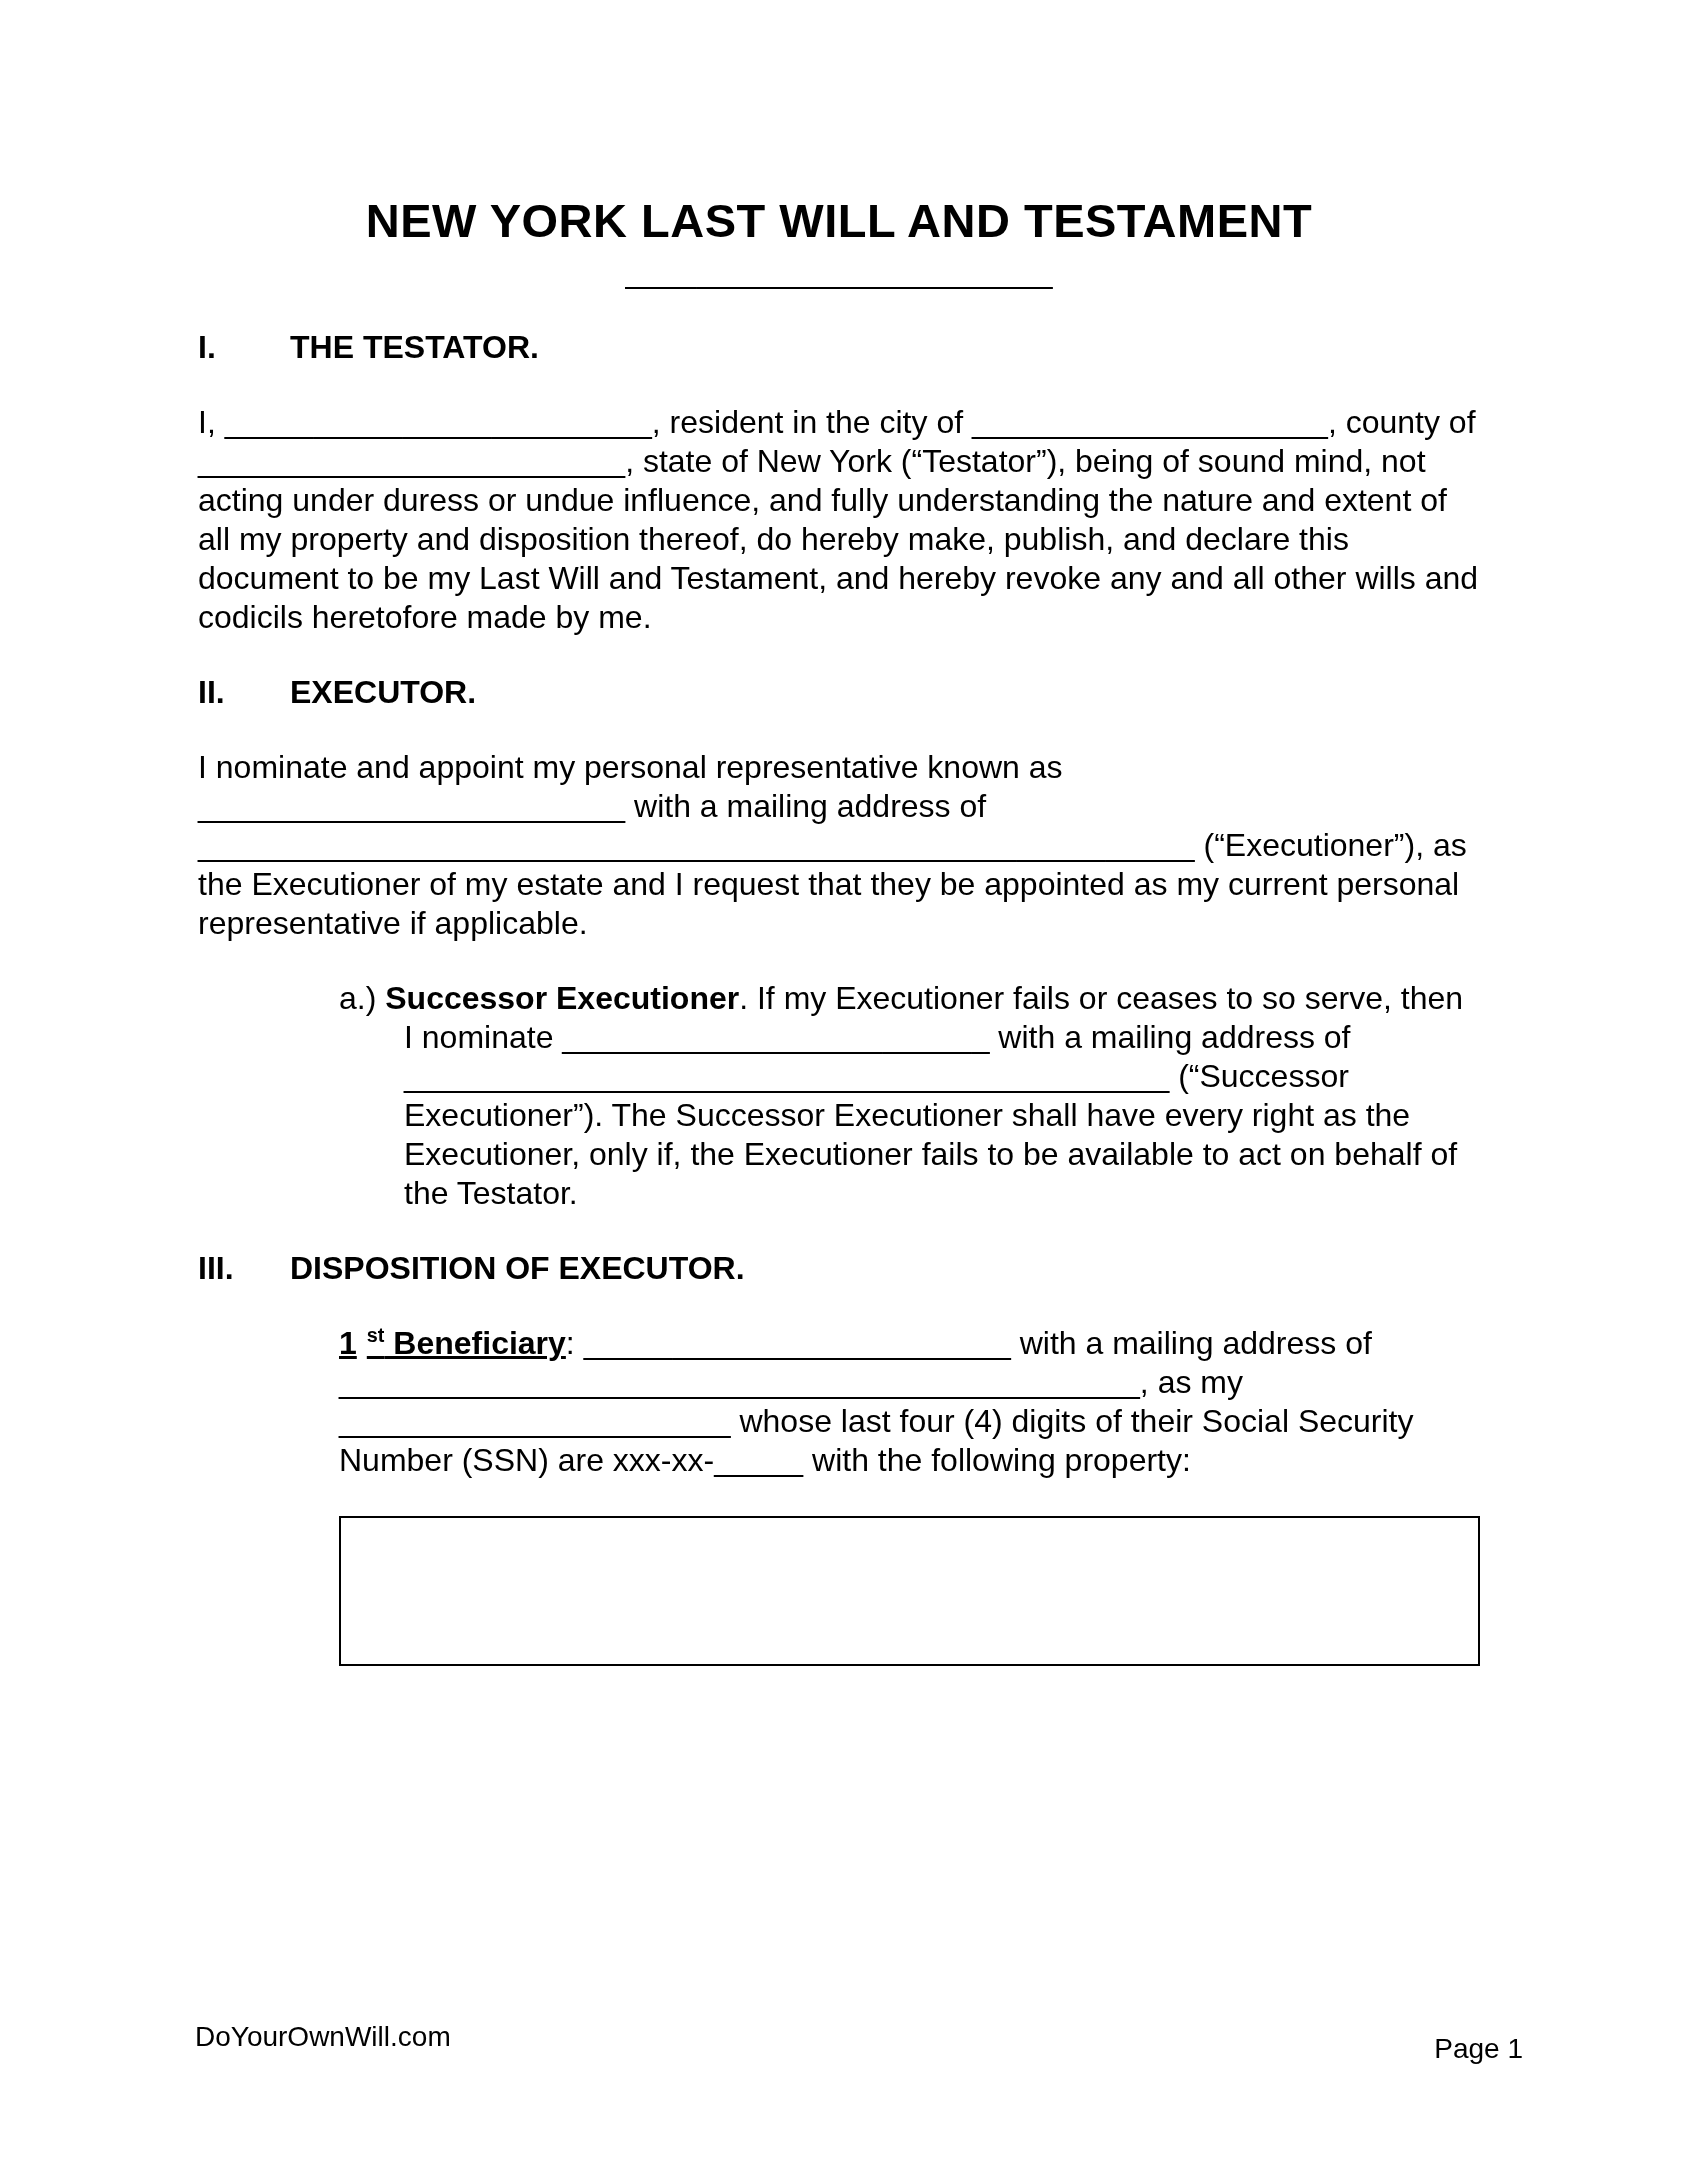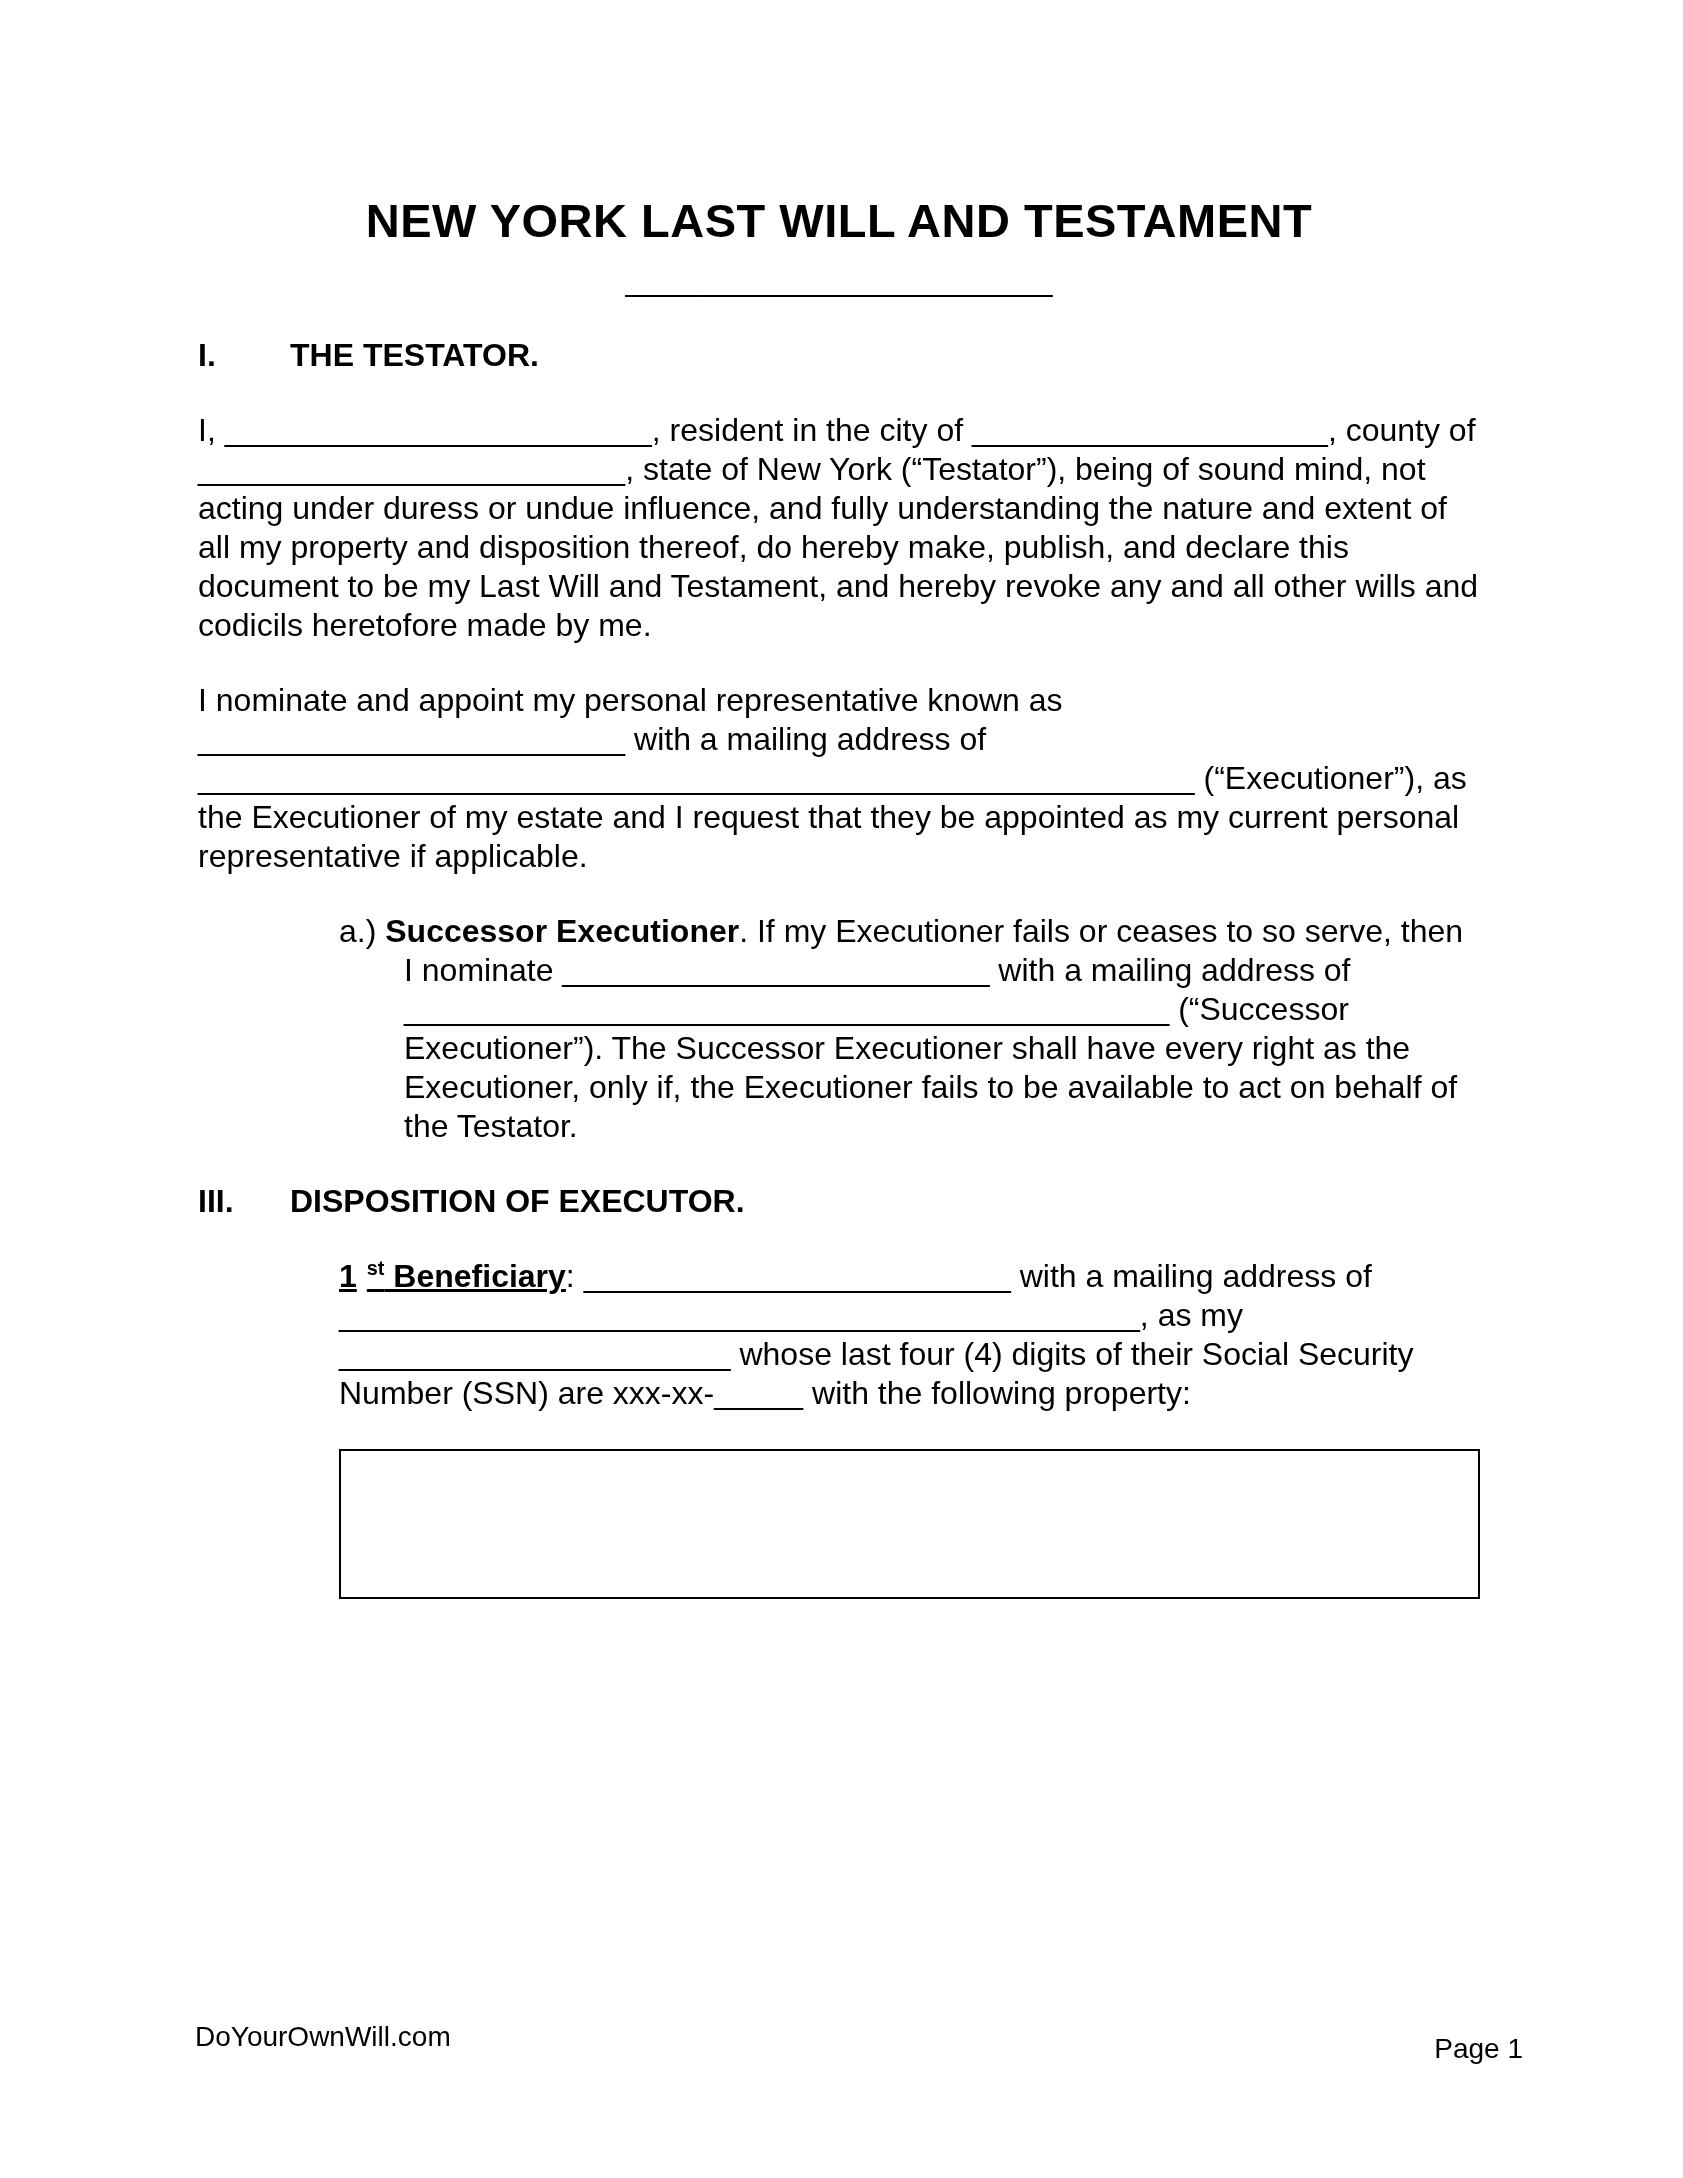--- a/index.html
+++ b/index.html
@@ -26,21 +26,21 @@
   }
   .title {
     font-weight: bold;
     font-size: 47px;
     line-height: 56px;
     text-align: center;
     letter-spacing: 0.5px;
   }
   .title-blank {
     text-align: center;
-    margin-top: 12px;
+    margin-top: 4px;
     white-space: nowrap;
   }
   .heading {
     font-weight: bold;
     margin: 36px 0 0 0;
   }
   .heading .num {
     display: inline-block;
     width: 92px;
   }
@@ -97,20 +97,21 @@
   <div class="content">
 
     <div class="title">
       <div>NEW YORK LAST WILL AND TESTAMENT</div>
     </div>
     <div class="title-blank">________________________</div>
 
     <div class="heading"><span class="num">I.</span><span>THE TESTATOR.</span></div>
     <p class="para">I, ________________________, resident in the city of ____________________, county of ________________________, state of New York (“Testator”), being of sound mind, not acting under duress or undue influence, and fully understanding the nature and extent of all my property and disposition thereof, do hereby make, publish, and declare this document to be my Last Will and Testament, and hereby revoke any and all other wills and codicils heretofore made by me.</p>
 
+    <div class="heading"><span class="num">II.</span><span>EXECUTOR.</span></div>
     <p class="para">I nominate and appoint my personal representative known as ________________________ with a mailing address of ________________________________________________________ (“Executioner”), as the Executioner of my estate and I request that they be appointed as my current personal representative if applicable.</p>
 
     <div class="subsection"><span>a.) </span><b>Successor Executioner</b><span>. If my Executioner fails or ceases to so serve, then I nominate ________________________ with a mailing address of ___________________________________________ (“Successor Executioner”). The Successor Executioner shall have every right as the Executioner, only if, the Executioner fails to be available to act on behalf of the Testator.</span></div>
 
     <div class="heading"><span class="num">III.</span><span>DISPOSITION OF EXECUTOR.</span></div>
 
     <div class="beneficiary"><span class="bu"><span>1</span><sup>st</sup><span> Beneficiary</span></span><span>: </span><span>________________________ with a mailing address of _____________________________________________, as my ______________________ whose last four (4) digits of their Social Security Number (SSN) are xxx-xx-_____ with the following property:</span></div>
 
     <div class="property-box"></div>
 

